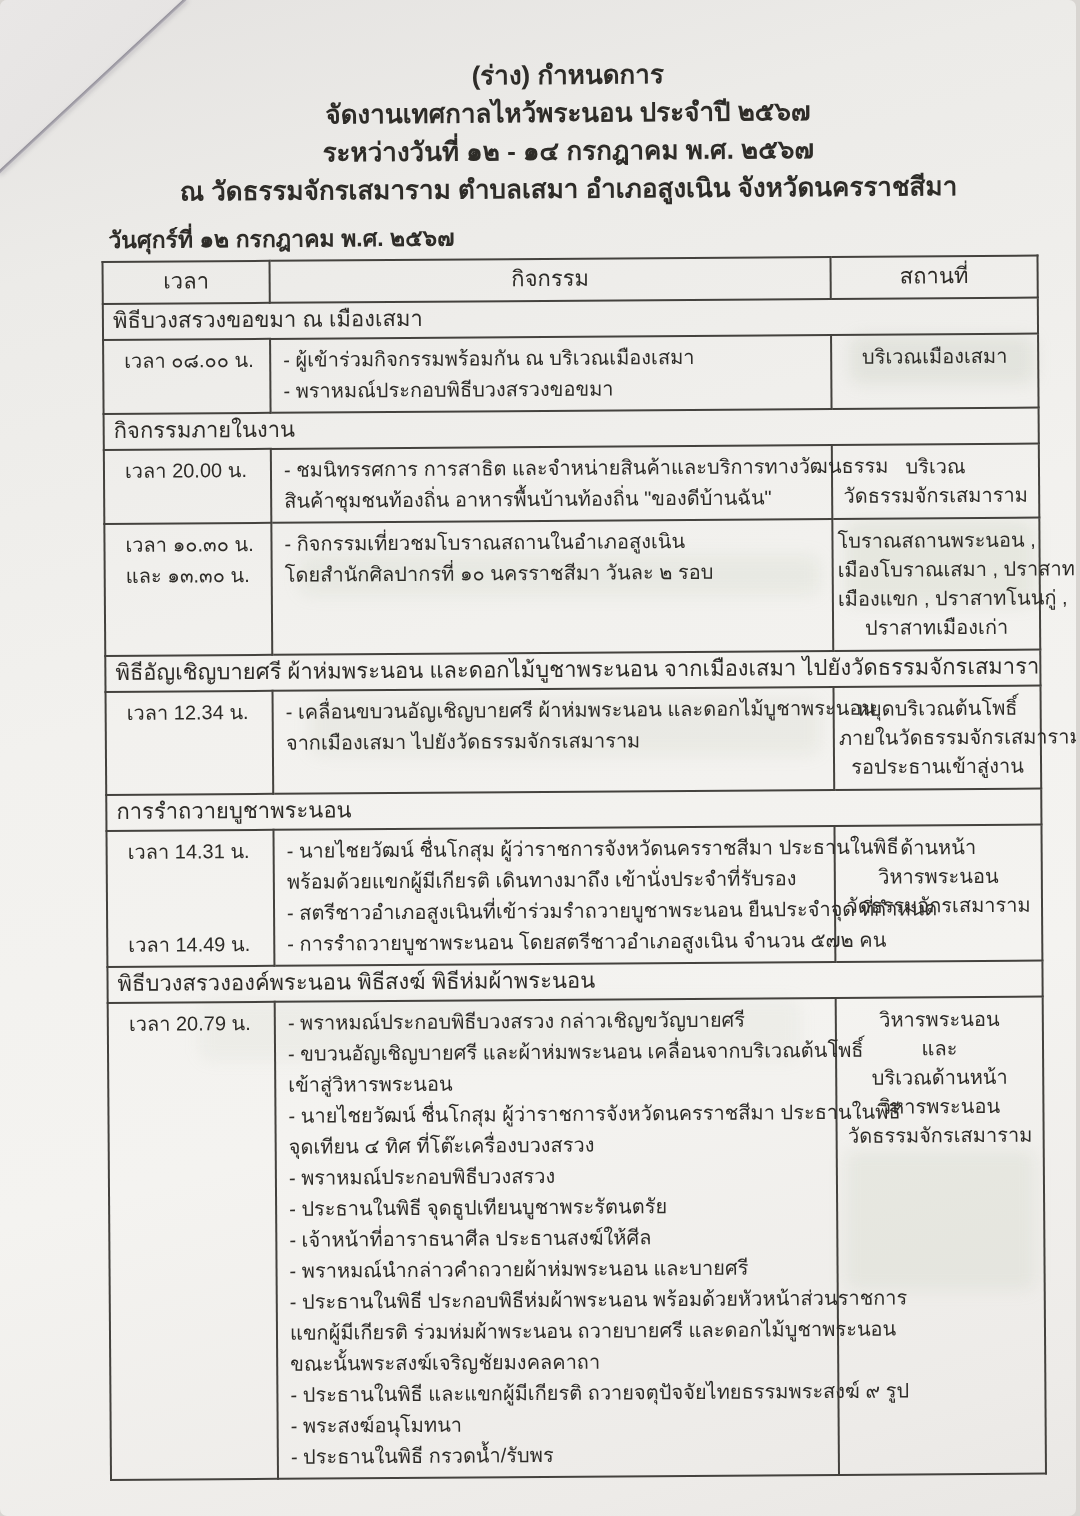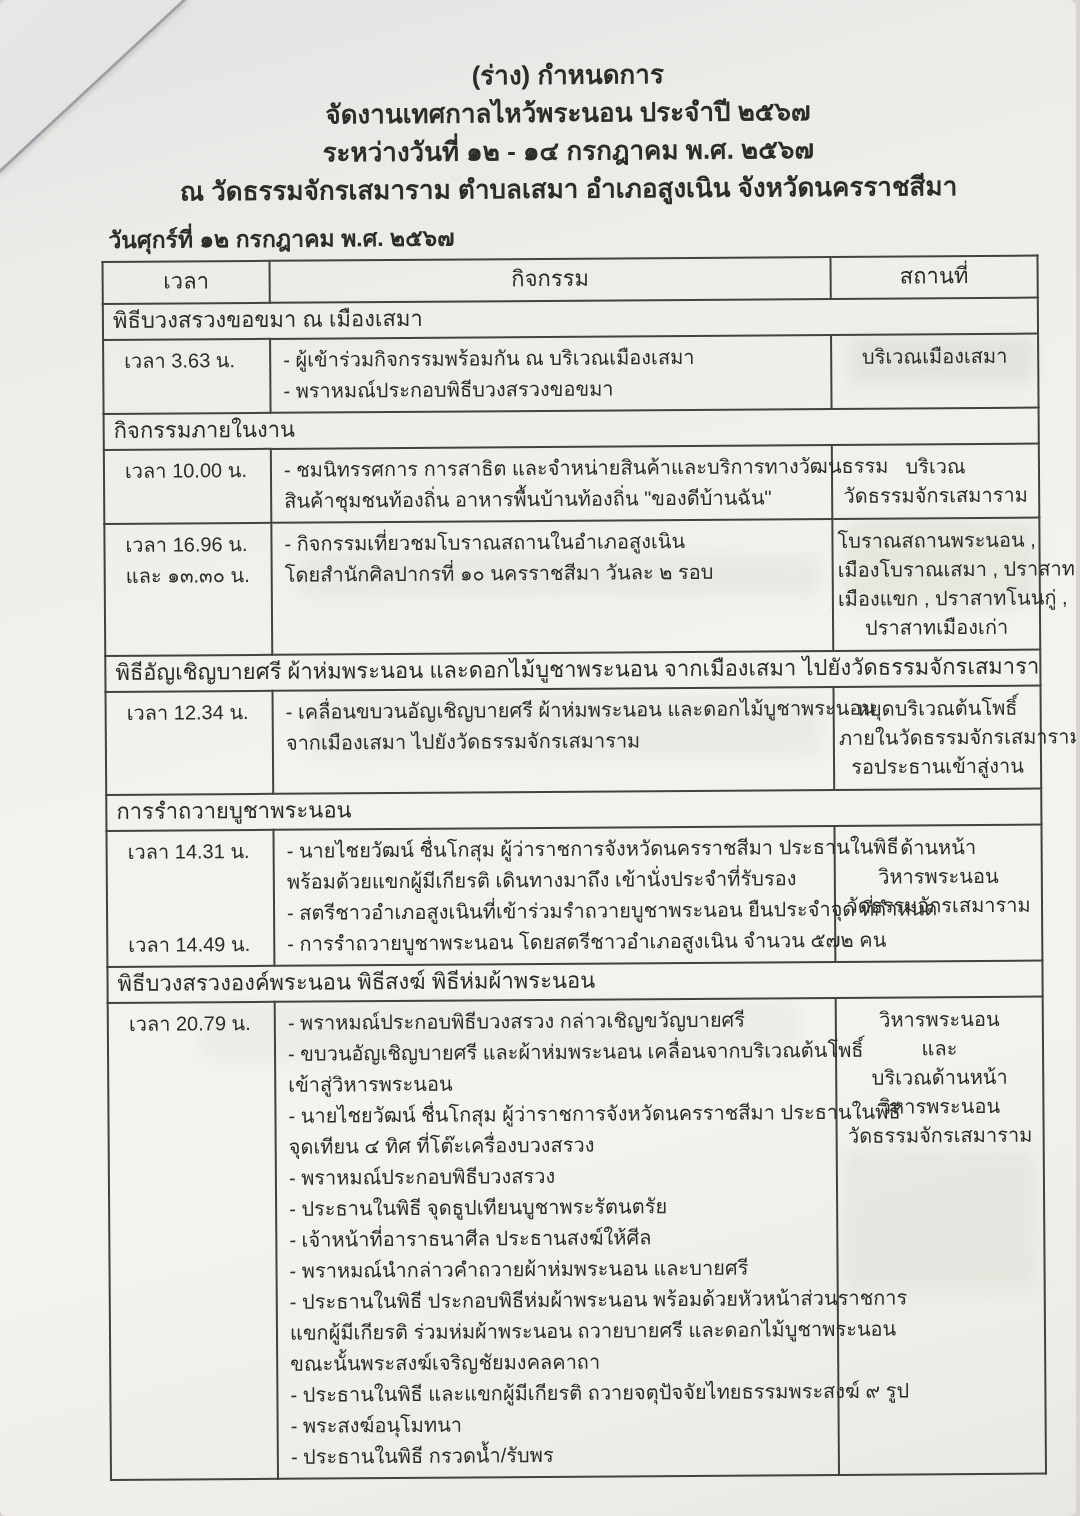--- a/index.html
+++ b/index.html
@@ -111,49 +111,49 @@
           <th class="head-cell">กิจกรรม</th>
           <th class="head-cell">สถานที่</th>
         </tr>
       </thead>
       <tbody id="table-body">
           <tr>
             <td colspan="3" class="section-cell">พิธีบวงสรวงขอขมา ณ เมืองเสมา</td>
           </tr>
           <tr>
             <td class="time-cell">
-              <div class="line">เวลา 3.63 น.</div>
+              <div class="line">เวลา ๐๘.๐๐ น.</div>
             </td>
             <td class="act-cell">
               <div class="line">- ผู้เข้าร่วมกิจกรรมพร้อมกัน ณ บริเวณเมืองเสมา</div>
               <div class="line">- พราหมณ์ประกอบพิธีบวงสรวงขอขมา</div>
             </td>
             <td class="place-cell">
               <div class="line">บริเวณเมืองเสมา</div>
             </td>
           </tr>
           <tr>
             <td colspan="3" class="section-cell">กิจกรรมภายในงาน</td>
           </tr>
           <tr>
             <td class="time-cell">
-              <div class="line">เวลา 10.00 น.</div>
+              <div class="line">เวลา 20.00 น.</div>
             </td>
             <td class="act-cell">
               <div class="line">- ชมนิทรรศการ การสาธิต และจำหน่ายสินค้าและบริการทางวัฒนธรรม</div>
               <div class="line">สินค้าชุมชนท้องถิ่น อาหารพื้นบ้านท้องถิ่น "ของดีบ้านฉัน"</div>
             </td>
             <td class="place-cell">
               <div class="line">บริเวณ</div>
               <div class="line">วัดธรรมจักรเสมาราม</div>
             </td>
           </tr>
           <tr>
             <td class="time-cell">
-              <div class="line">เวลา 16.96 น.</div>
+              <div class="line">เวลา ๑๐.๓๐ น.</div>
               <div class="line">และ ๑๓.๓๐ น.</div>
             </td>
             <td class="act-cell">
               <div class="line">- กิจกรรมเที่ยวชมโบราณสถานในอำเภอสูงเนิน</div>
               <div class="line">โดยสำนักศิลปากรที่ ๑๐ นครราชสีมา วันละ ๒ รอบ</div>
             </td>
             <td class="place-cell">
               <div class="line">โบราณสถานพระนอน ,</div>
               <div class="line">เมืองโบราณเสมา , ปราสาท</div>
               <div class="line">เมืองแขก , ปราสาทโนนกู่ ,</div>

